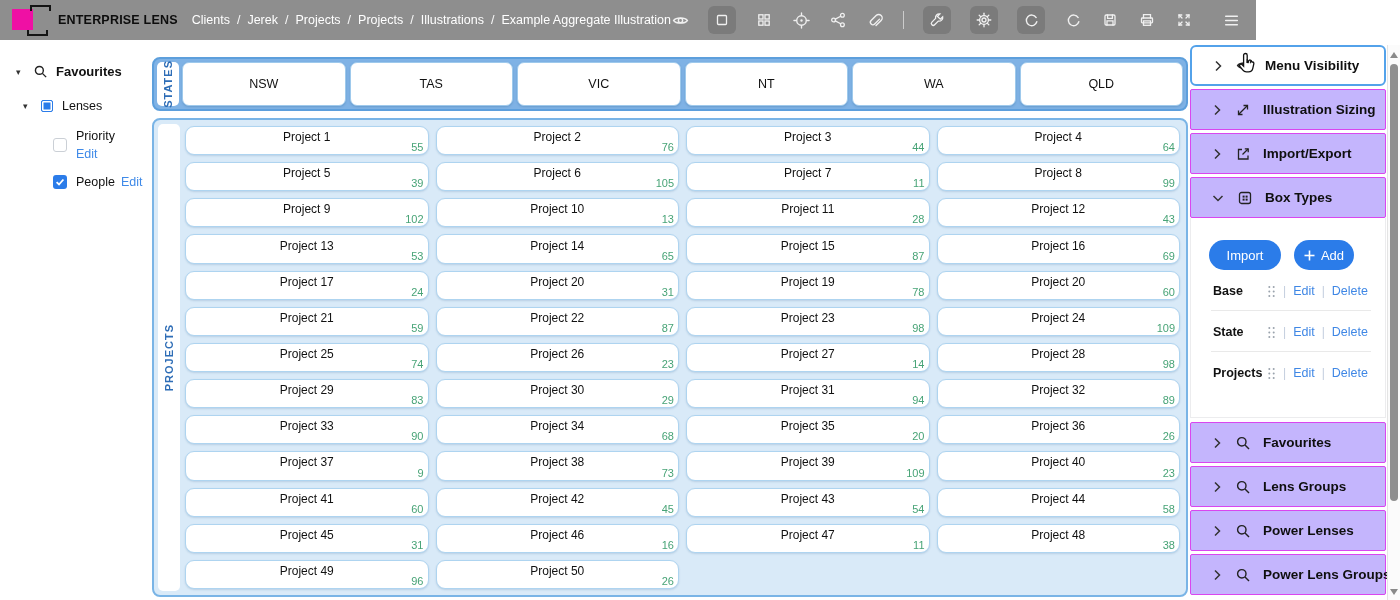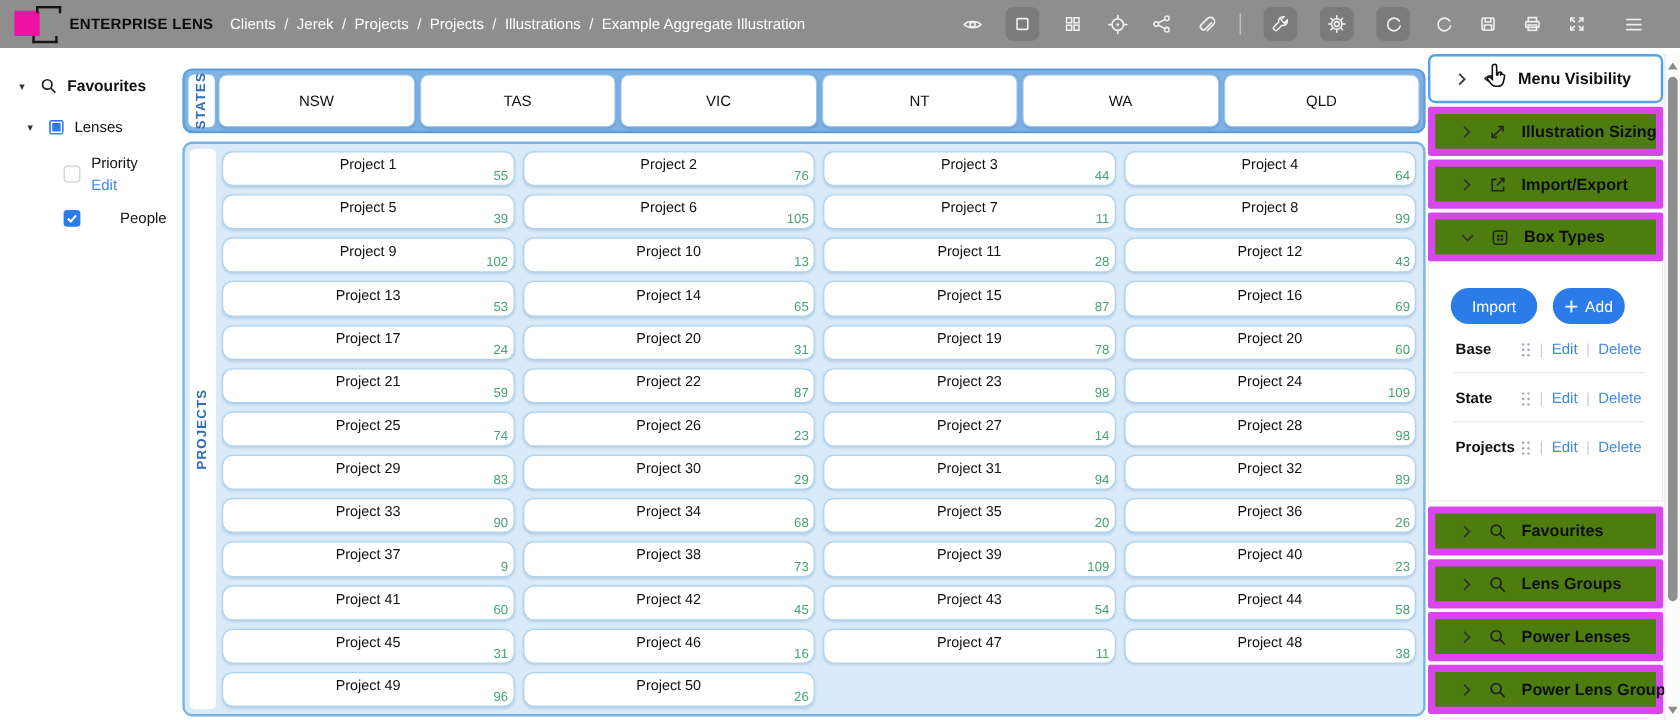--- a/index.html
+++ b/index.html
@@ -1,20 +1,20 @@
 <!DOCTYPE html>
 <html><head>
 <meta charset="utf-8">
 <style>
   * { box-sizing: border-box; margin: 0; padding: 0; }
   html,body { width:1400px; height:600px; overflow:hidden; background:#fff;
     font-family:"Liberation Sans", sans-serif; position:relative; }
 
   
-  .topbar { position:absolute; left:0; top:0; width:1400px; height:40px;
+  .topbar { position:absolute; left:0; top:0; width:1256px; height:40px;
     background:#8e8e8e; display:flex; align-items:center; z-index:10; }
   .logo { display:flex; align-items:center; padding-left:2px; height:40px; position:relative; }
   .logo-mark { position:relative; width:52px; height:40px; }
   .pink-square { position:absolute; left:10px; top:9px; width:21px; height:21px; background:#ef10a4; }
   .brk-top { position:absolute; left:28px; top:5px; width:21px; height:6px;
     border-top:2px solid #141414; border-left:2px solid #141414; border-right:2px solid #141414; }
   .brk-bottom { position:absolute; left:25px; top:30px; width:21px; height:6px;
     border-bottom:2px solid #141414; border-left:2px solid #141414; border-right:2px solid #141414; }
   .logo-text { font-weight:bold; font-size:12.5px; color:#0d0d0d; letter-spacing:0.2px;
     margin-left:4px; white-space:nowrap; }
@@ -39,21 +39,21 @@
   .fav-label { font-weight:bold; font-size:13px; margin-left:8px; }
   .lens-square { width:12px; height:12px; background:#2b7ce9; border:1.5px solid #2b7ce9;
     box-shadow:inset 0 0 0 1.5px #fff; border-radius:2px; margin-left:7px; cursor:pointer; }
   .lenses-label { margin-left:9px; }
   .checkbox { width:14px; height:14px; border-radius:3px; flex:0 0 auto; cursor:pointer; }
   .cb-unchecked { border:1.5px solid #cbd0d6; background:#fff; }
   .cb-checked { background:#2b7ce9; display:flex; align-items:center; justify-content:center; }
   .lens-item-priority { margin:14px 0 0 53px; display:flex; align-items:center; }
   .priority-labels { margin-left:9px; line-height:18px; }
   .edit-link { color:#3f8ae8; cursor:pointer; }
-  .lens-item-people { margin:12px 0 0 53px; display:flex; align-items:center;gap:24px; }
+  .lens-item-people { margin:12px 0 0 53px; display:flex; align-items:center; }
   .people-label { margin-left:9px; }
   .people-edit { margin-left:6px; }
 
   
   .states-band { position:absolute; left:152px; top:57px; width:1036px; height:54px;
     background:#7fb2e5; border:2px solid #5d9fdc; border-radius:8px; display:flex; padding:3px; gap:3px; }
   .band-label-strip { background:#fff; border-radius:5px; width:22px; flex:0 0 22px;
     display:flex; align-items:center; justify-content:center; }
   .band-label-text { writing-mode:vertical-rl; transform:rotate(180deg); font-weight:bold;
     font-size:11px; color:#2e6db6; letter-spacing:1px; }
@@ -67,22 +67,22 @@
   .projects-grid { flex:1; display:grid; grid-template-columns:repeat(4,1fr); grid-auto-rows:1fr;
     gap:7px; padding:2px; }
   .project-box { position:relative; background:#fff; border:1px solid #aed4f0; border-radius:9px;
     display:flex; align-items:center; justify-content:center; font-size:12px; color:#111;
     box-shadow:0 1px 2px rgba(40,90,140,.18); cursor:pointer; }
   .project-name { margin-bottom:7px; }
   .project-value { position:absolute; right:4px; bottom:1px; font-weight:normal; font-size:11px; color:#47a376; }
 
   
   .right-sidebar { position:absolute; left:1190px; top:45px; width:196px; }
-  .panel { height:41px; display:flex; align-items:center; background:#4d7c0f;
-    border:6px solid #d946ef; border-radius:2px; margin-bottom:3px; cursor:pointer; }
+  .panel { height:41px; display:flex; align-items:center; background:#c4b5fd;
+    border:1px solid #d946ef; border-radius:2px; margin-bottom:3px; cursor:pointer; }
   .panel.highlight { background:#fff; border:2px solid #53a2ea; border-radius:6px; }
   .panel-chevron { margin-left:21px; display:flex; flex:0 0 auto; }
   .panel-icon { margin-left:13px; display:flex; flex:0 0 auto; }
   .panel-label { margin-left:12px; font-weight:bold; font-size:13.5px; color:#0f0f0f; white-space:nowrap; }
   .boxtypes-content { background:#fff; border:1px solid #ececee; border-top:none; margin-top:-3px;
     margin-bottom:4px; padding:22px 12px 8px 18px; height:200px; }
   .btn-row { display:flex; gap:13px; }
   .btn { height:30px; border-radius:15px; background:#2b7ce9; color:#fff; font-size:13px;
     display:flex; align-items:center; justify-content:center; cursor:pointer; }
   .btn-import { width:72px; }

